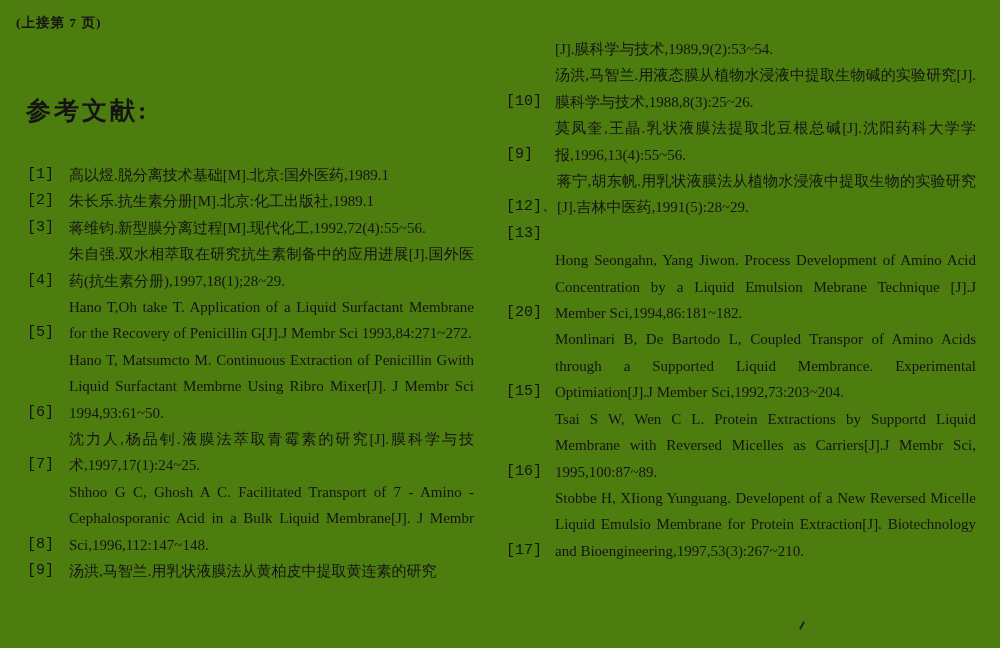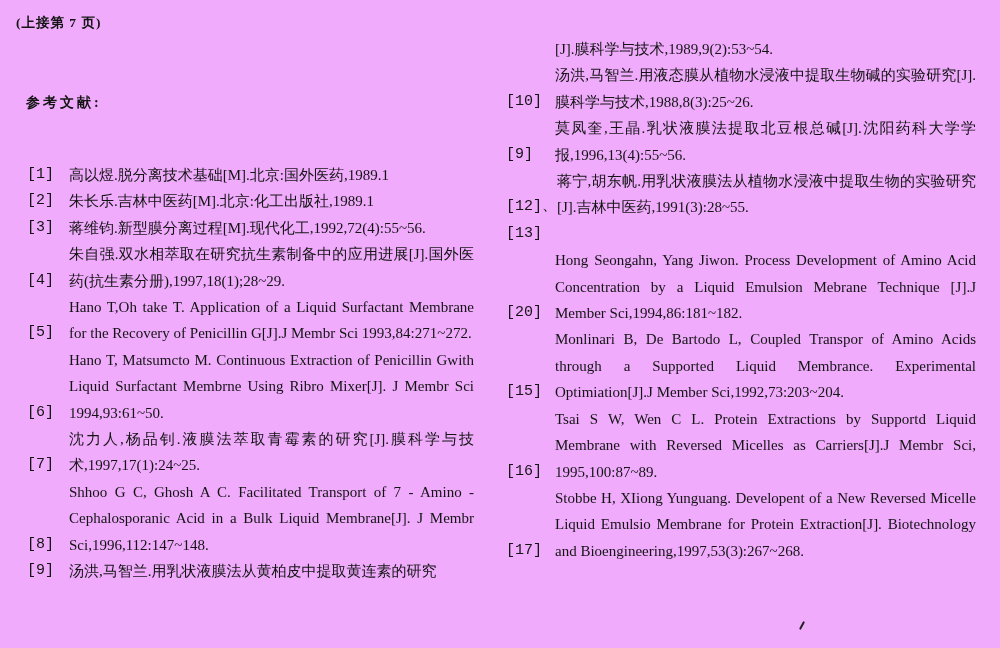--- a/index.html
+++ b/index.html
@@ -4,38 +4,38 @@
 <style>
   html, body {
     margin: 0;
     padding: 0;
     background: #ffffff;
   }
   .page {
     position: relative;
     width: 1000px;
     height: 648px;
-    background: #f0abfc;
+    background: #4d7c0f;
     color: #141414;
     font-family: "Liberation Serif", "DejaVu Serif", serif;
     overflow: hidden;
   }
   .cont-note {
     position: absolute;
     top: 14px;
     left: 16px;
     font-size: 13.5px;
     font-weight: bold;
     letter-spacing: 1px;
   }
   .section-title {
     position: absolute;
     top: 94px;
     left: 26px;
-    font-size: 14px;
+    font-size: 25px;
     font-weight: bold;
     letter-spacing: 3px;
   }
   .col {
     position: absolute;
     font-size: 15px;
     line-height: 26.4px;
   }
   .col-left {
     left: 27px;
@@ -83,21 +83,21 @@
 
   <div class="section-title">参考文献:</div>
 
   <div class="col col-left">
     <div class="ref">
       <span class="lbl">[1]</span>
       <span class="txt">高以煜.脱分离技术基础[M].北京:国外医药,1989.1</span>
     </div>
     <div class="ref">
       <span class="lbl">[2]</span>
-      <span class="txt">朱长乐.吉林中医药[M].北京:化工出版社,1989.1</span>
+      <span class="txt">朱长乐.抗生素分册[M].北京:化工出版社,1989.1</span>
     </div>
     <div class="ref">
       <span class="lbl">[3]</span>
       <span class="txt">蒋维钧.新型膜分离过程[M].现代化工,1992,72(4):55~56.</span>
     </div>
     <div class="ref">
       <span class="lbl">[4]</span>
       <span class="txt">朱自强.双水相萃取在研究抗生素制备中的应用进展[J].国外医药(抗生素分册),1997,18(1);28~29.</span>
     </div>
     <div class="ref">
@@ -130,38 +130,38 @@
     <div class="ref">
       <span class="lbl">[10]</span>
       <span class="txt">汤洪,马智兰.用液态膜从植物水浸液中提取生物碱的实验研究[J].膜科学与技术,1988,8(3):25~26.</span>
     </div>
     <div class="ref">
       <span class="lbl">[9]</span>
       <span class="txt">莫凤奎,王晶.乳状液膜法提取北豆根总碱[J].沈阳药科大学学报,1996,13(4):55~56.</span>
     </div>
     <div class="ref">
       <span class="lbl">[12]、</span>
-      <span class="txt">蒋宁,胡东帆.用乳状液膜法从植物水浸液中提取生物的实验研究[J].吉林中医药,1991(3):28~55.</span>
+      <span class="txt">蒋宁,胡东帆.用乳状液膜法从植物水浸液中提取生物的实验研究[J].吉林中医药,1991(5):28~29.</span>
     </div>
     <div class="ref">
       <span class="lbl">[13]</span>
     </div>
     <div class="ref">
       <span class="lbl">[20]</span>
       <span class="txt">Hong Seongahn, Yang Jiwon. Process Development of Amino Acid Concentration by a Liquid Emulsion Mebrane Technique [J].J Member Sci,1994,86:181~182.</span>
     </div>
     <div class="ref">
       <span class="lbl">[15]</span>
       <span class="txt">Monlinari B, De Bartodo L, Coupled Transpor of Amino Acids through a Supported Liquid Membrance. Experimental Optimiation[J].J Member Sci,1992,73:203~204.</span>
     </div>
     <div class="ref">
       <span class="lbl">[16]</span>
       <span class="txt">Tsai S W, Wen C L. Protein Extractions by Supportd Liquid Membrane with Reversed Micelles as Carriers[J].J Membr Sci, 1995,100:87~89.</span>
     </div>
     <div class="ref">
       <span class="lbl">[17]</span>
-      <span class="txt">Stobbe H, XIiong Yunguang. Developent of a New Reversed Micelle Liquid Emulsio Membrane for Protein Extraction[J]. Biotechnology and Bioengineering,1997,53(3):267~268.</span>
+      <span class="txt">Stobbe H, XIiong Yunguang. Developent of a New Reversed Micelle Liquid Emulsio Membrane for Protein Extraction[J]. Biotechnology and Bioengineering,1997,53(3):267~210.</span>
     </div>
   </div>
 
   <div class="scan-speck"></div>
 
 </div>
 
 </body></html>

